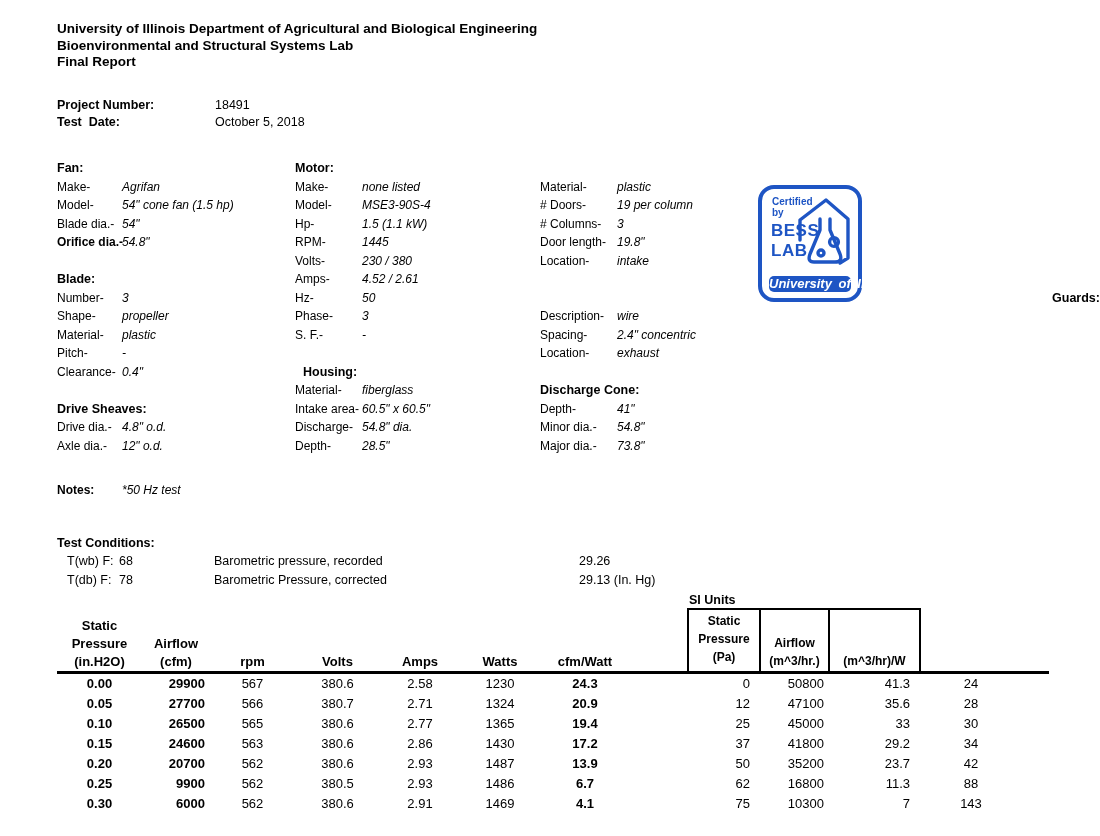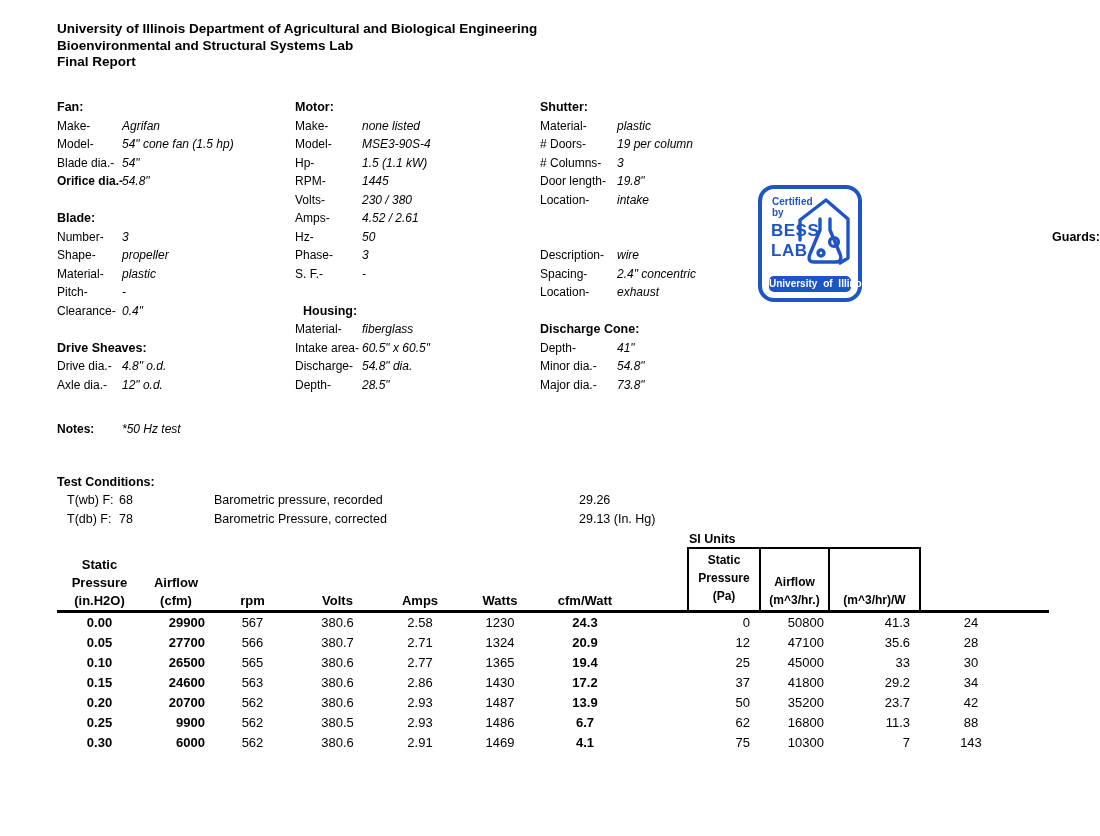--- a/index.html
+++ b/index.html
@@ -65,41 +65,48 @@
   .s3{width:128px;text-align:center;padding-right:20px}
   
   .logo-box {
     position:absolute; left:758px; top:185px; width:104px; height:117px;
     border:4px solid var(--logo-blue,#1e55c4); border-radius:16px; background:#fff;
   }
   .logo-certified { position:absolute; left:10px; top:7px; color:var(--logo-blue,#1e55c4); font-weight:bold; font-size:10px; line-height:11px; }
   .logo-bess { position:absolute; left:9px; top:32px; color:var(--logo-blue,#1e55c4); font-weight:bold; font-size:17px; line-height:19.5px; letter-spacing:0.5px; }
   .logo-banner {
     position:absolute; left:7px; right:7px; bottom:6px; background:var(--logo-blue,#1e55c4);
-    color:#fff; font-weight:bold; font-size:10px; line-height:16px; text-align:center;
-    border-radius:5px; word-spacing:3px; white-space:nowrap;
+    color:#fff; font-weight:bold; font-size:13px; line-height:16px; text-align:center;
+    border-radius:5px; word-spacing:3px; white-space:nowrap;font-style:italic;
   }
   .logo-art { position:absolute; right:5px; top:7px; }
 </style>
 </head>
 <body>
 
 <div class="page">
 
   <div class="doc-header">
     <div class="tline">University of Illinois Department of Agricultural and Biological Engineering</div>
     <div class="tline">Bioenvironmental and Structural Systems Lab</div>
     <div class="tline">Final Report</div>
   </div>
 
+  <div class="project-block">
+    <div class="project-row">
+      <span class="plabel">Project Number:</span><span class="pvalue">18491</span>
+    </div>
+    <div class="project-row">
+      <span class="plabel">Test  Date:</span><span class="pvalue">October 5, 2018</span>
+    </div>
+  </div>
 
   <div class="specs">
       <div class="spec-header" style="grid-area: 1 / 1 / auto / span 2;">Fan:</div>
       <div class="spec-header" style="grid-area: 1 / 3 / auto / span 2;">Motor:</div>
-      <div class="spec-header" style="grid-area: 1 / 5 / auto / span 2;">Shutter:</div>
       <div class="spec-label" style="grid-area: 2 / 1;">Make-</div>
       <div class="spec-value" style="grid-area: 2 / 2;">Agrifan</div>
       <div class="spec-label" style="grid-area: 2 / 3;">Make-</div>
       <div class="spec-value" style="grid-area: 2 / 4;">none listed</div>
       <div class="spec-label" style="grid-area: 2 / 5;">Material-</div>
       <div class="spec-value" style="grid-area: 2 / 6;">plastic</div>
       <div class="spec-label" style="grid-area: 3 / 1;">Model-</div>
       <div class="spec-value" style="grid-area: 3 / 2;">54" cone fan (1.5 hp)</div>
       <div class="spec-label" style="grid-area: 3 / 3;">Model-</div>
       <div class="spec-value" style="grid-area: 3 / 4;">MSE3-90S-4</div>

